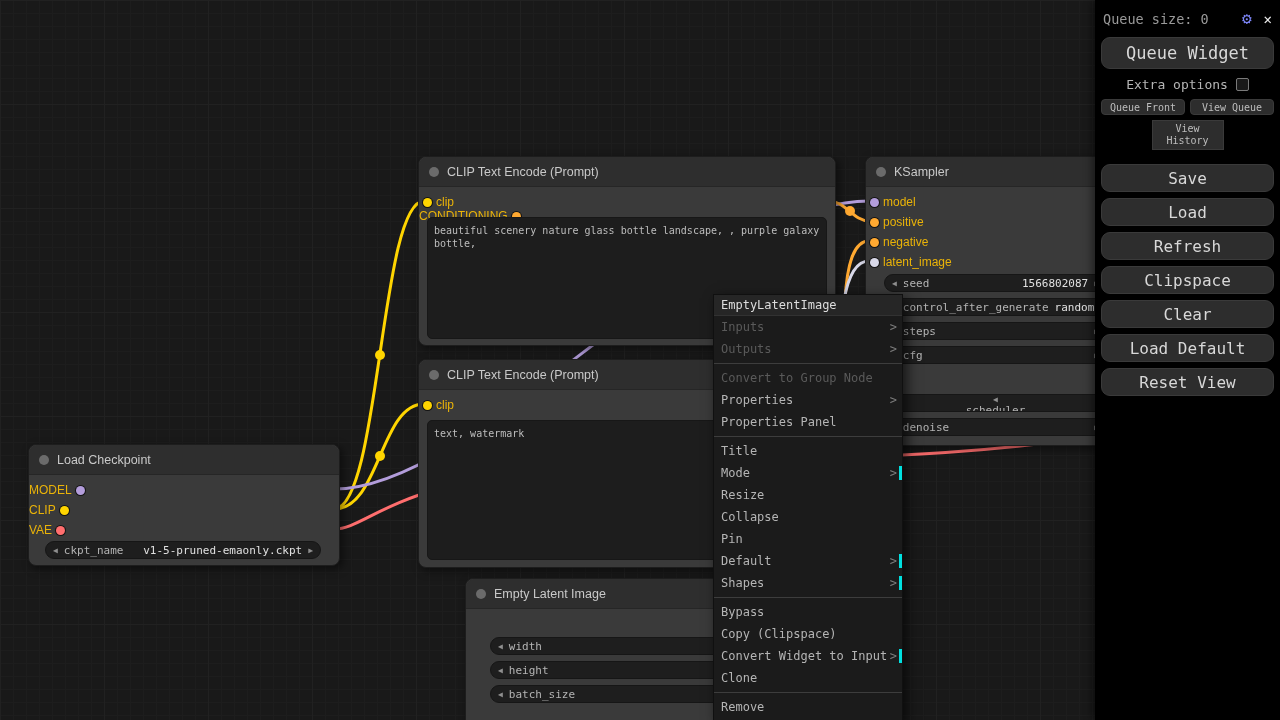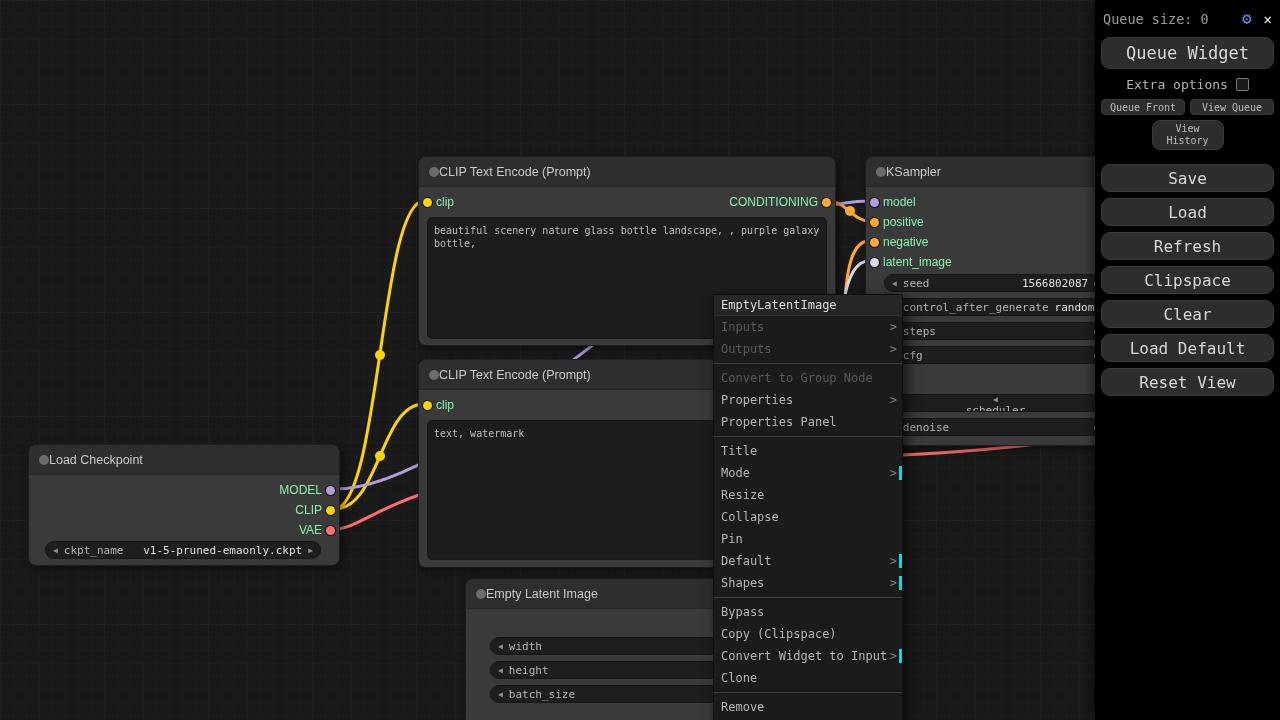--- a/index.html
+++ b/index.html
@@ -27,32 +27,32 @@
 
   
   .node {
     position:absolute; z-index:2;
     background:#3a3a3a;
     border:1px solid #1d1d1d;
     border-radius:8px;
     box-shadow:3px 3px 9px rgba(0,0,0,.5);
   }
   .node-title {
-    height:30px; display:flex; align-items:center; 
+    height:30px; display:flex; align-items:center; gap:8px;
     padding:8px 10px;
     background:#2e2e2e;
     border-bottom:1px solid #262626;
     border-radius:8px 8px 0 0;
     color:#c9c9c9; font-size:12.5px;
   }
   .title-dot { width:10px; height:10px; border-radius:50%; background:#6b6b6b; flex:none; }
   .row {
     position:absolute; left:0; right:0; height:14px;
-    display:flex; align-items:center;
-    font-size:12px; color:#86efac;
+    display:flex; align-items:flex-start;
+    font-size:12px; color:#eab308;flex-direction:column;
   }
   .row.both { justify-content:space-between; }
   .row.out  { justify-content:flex-end; }
   .grp { display:flex; align-items:center; }
   .dot {
     width:9px; height:9px; border-radius:50%;
     margin:0 4px; flex:none;
     box-shadow:0 0 0 1px #141414;
   }
   .node-text {
@@ -129,21 +129,21 @@
     width:13px; height:13px; border:1px solid #7a7a7a; border-radius:2px;
     background:#191919; cursor:pointer;
   }
   .btn-sm {
     border-radius:4px; font-size:10px; height:16px; color:#bdbdbd;
   }
   .btn-qf { position:absolute; top:99px; left:6px;  width:84px; }
   .btn-vq { position:absolute; top:99px; left:95px; width:84px; }
   .btn-vh {
     position:absolute; top:120px; left:50%; transform:translateX(-50%);
-    width:72px; height:30px; font-size:10px; line-height:1.25; border-radius:8px;
+    width:72px; height:30px; font-size:10px; line-height:1.25; border-radius:0;
     color:#bdbdbd; padding:2px;
   }
 </style>
 </head>
 <body>
 
 <div class="canvas">
 
   <svg class="wires" width="1280" height="720">
     <path d="M 334 509 C 380 509 380 201 424 201" fill="none" stroke-width="3" stroke="#FFD500"></path>

